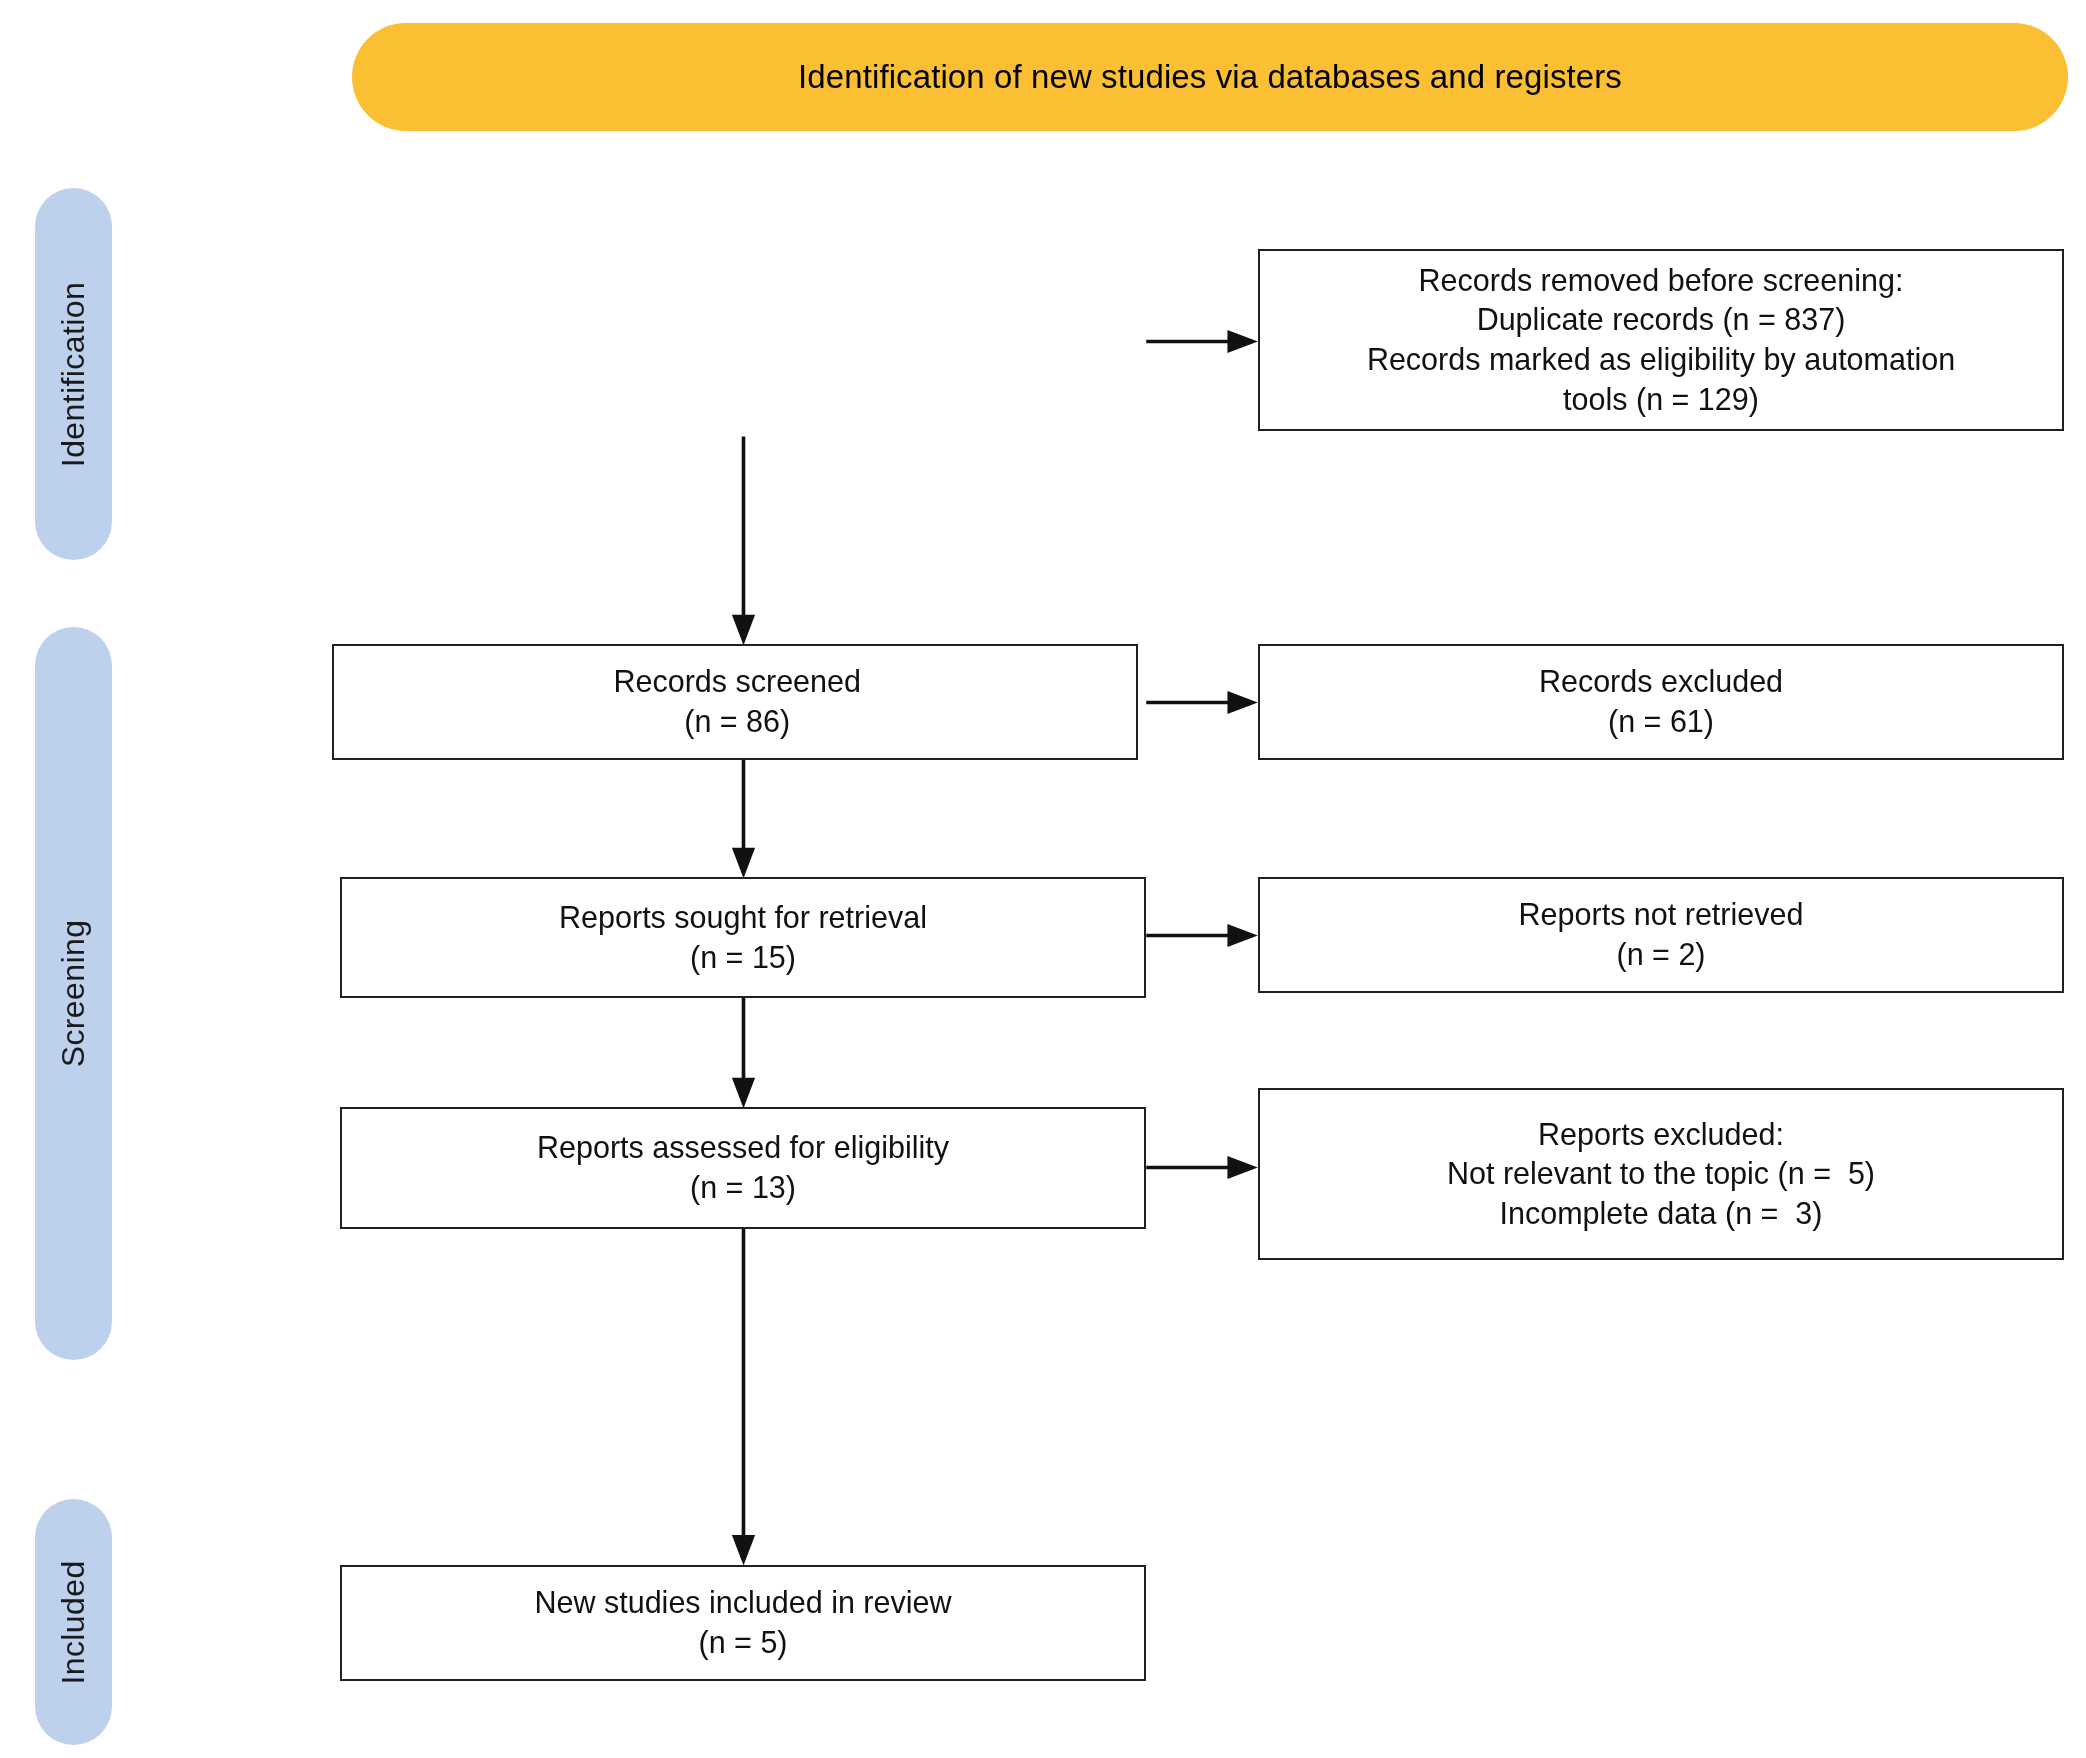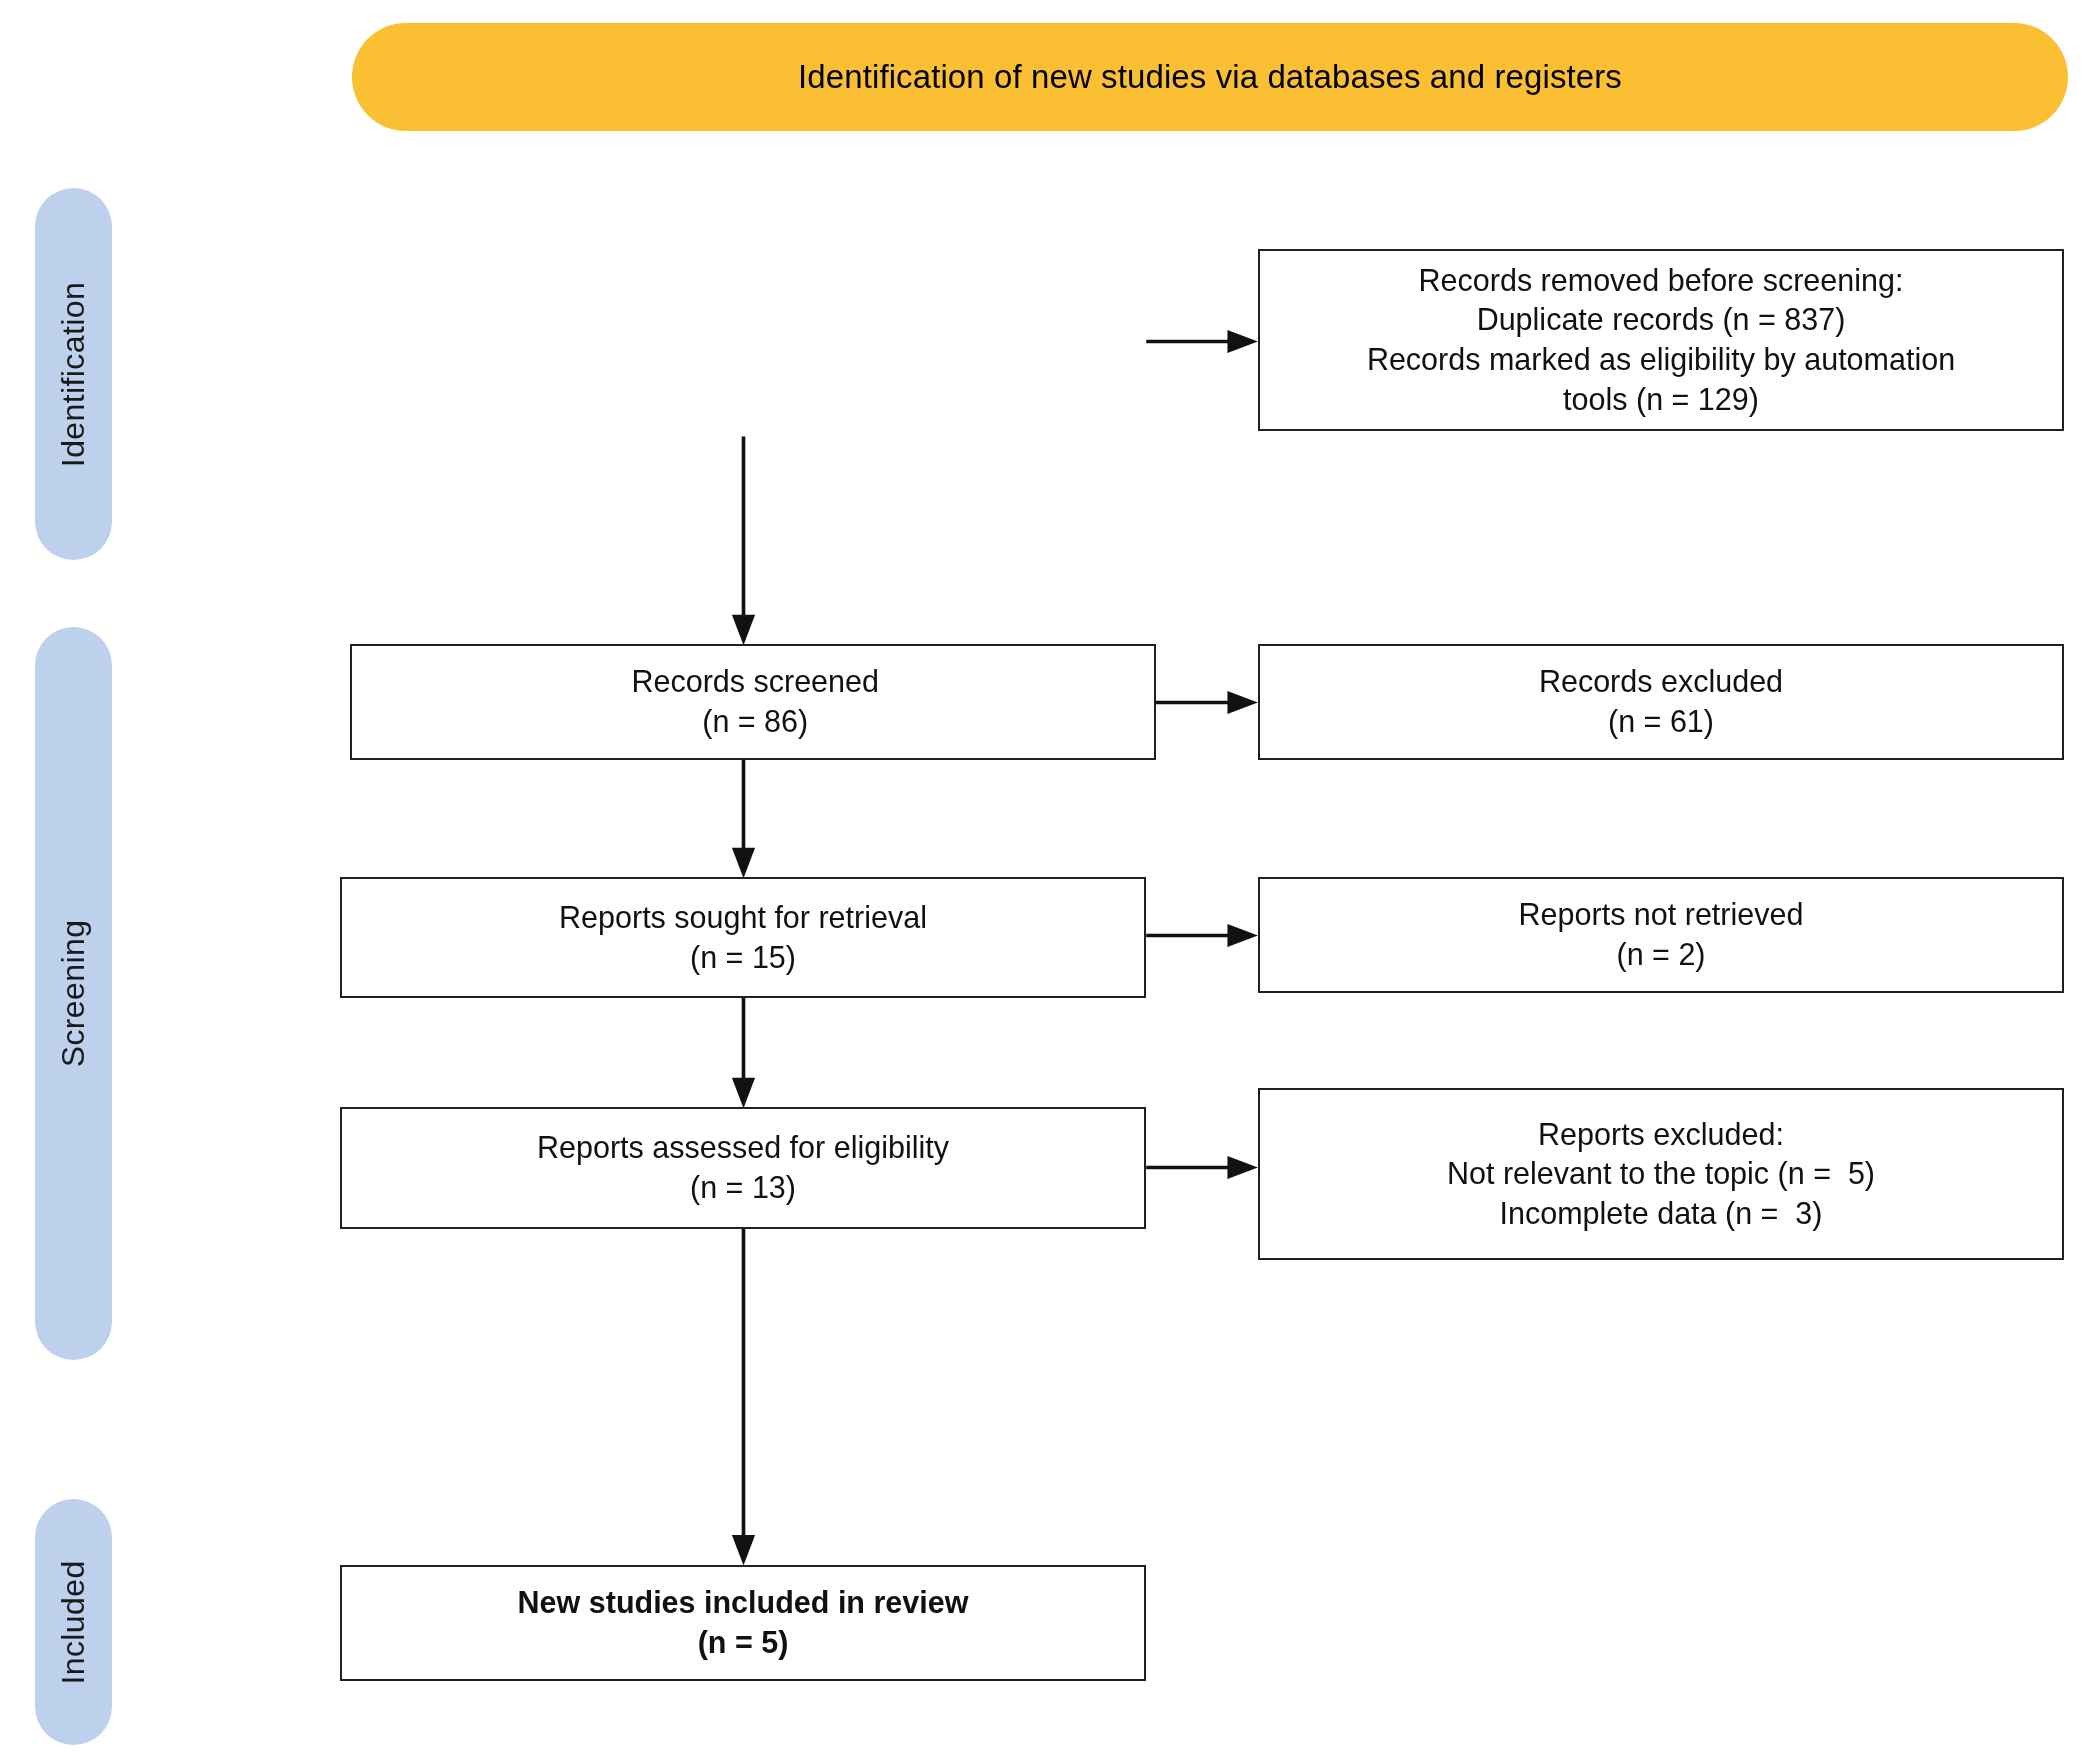--- a/index.html
+++ b/index.html
@@ -72,24 +72,24 @@
   .flow-box .line {
     font-size: 30.5px;
     line-height: 1.30;
     color: #111111;
     text-align: center;
     white-space: pre;
   }
 
   
   #box-identified  { left: 340px; top: 269px;  width: 806px; height: 169px; }
-  #box-screened    { left: 350px; top: 644px;  width: 806px; height: 116px; padding-left: 16px; }
+  #box-screened    { left: 332px; top: 644px;  width: 806px; height: 116px; padding-left: 16px; }
   #box-sought      { left: 340px; top: 877px; width: 806px; height: 121px; }
   #box-assessed    { left: 340px; top: 1107px; width: 806px; height: 122px; }
-  #box-included    { left: 340px; top: 1565px; width: 806px; height: 116px; font-weight: bold; }
+  #box-included    { left: 340px; top: 1565px; width: 806px; height: 116px; }
 
   
   #box-removed     { left: 1258px; top: 249px;  width: 806px; height: 182px; }
   #box-excluded1   { left: 1258px; top: 644px;  width: 806px; height: 116px; }
   #box-notretr     { left: 1258px; top: 877px; width: 806px; height: 116px; }
   #box-excluded2   { left: 1258px; top: 1088px; width: 806px; height: 172px; }
 
   
   .conn {
     position: absolute;

